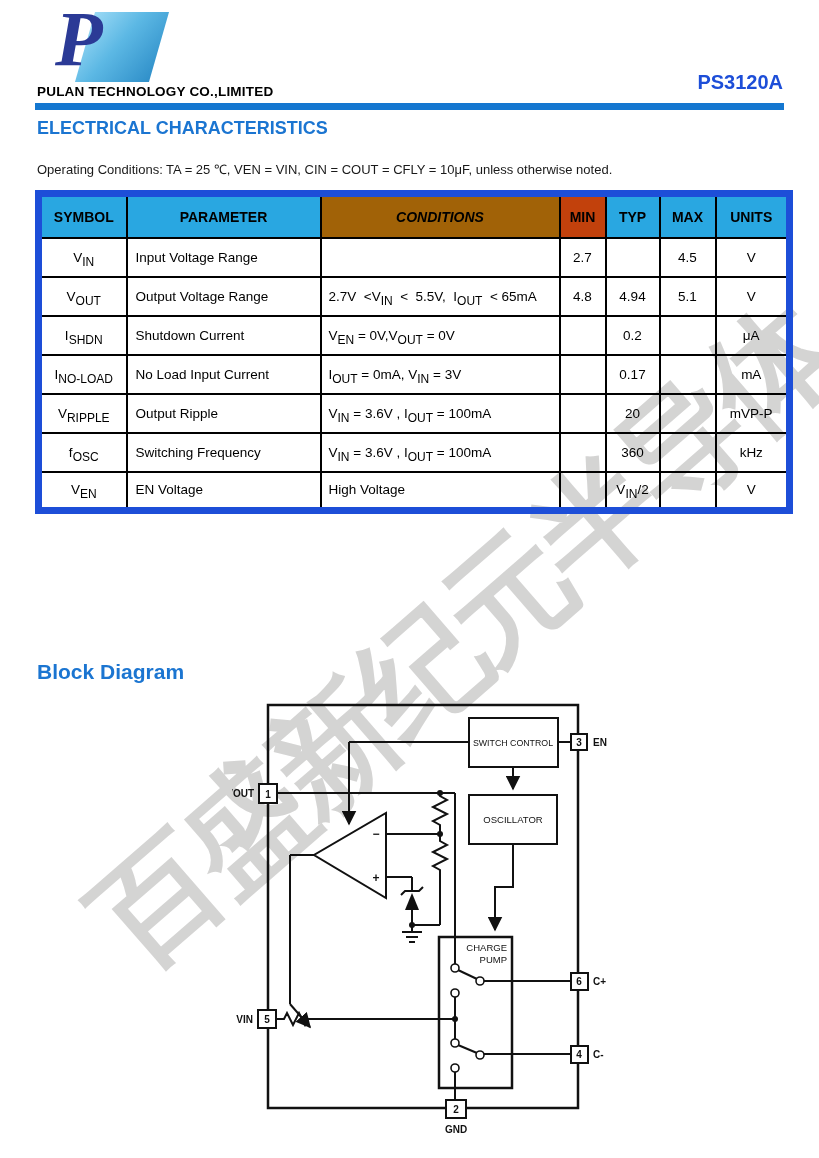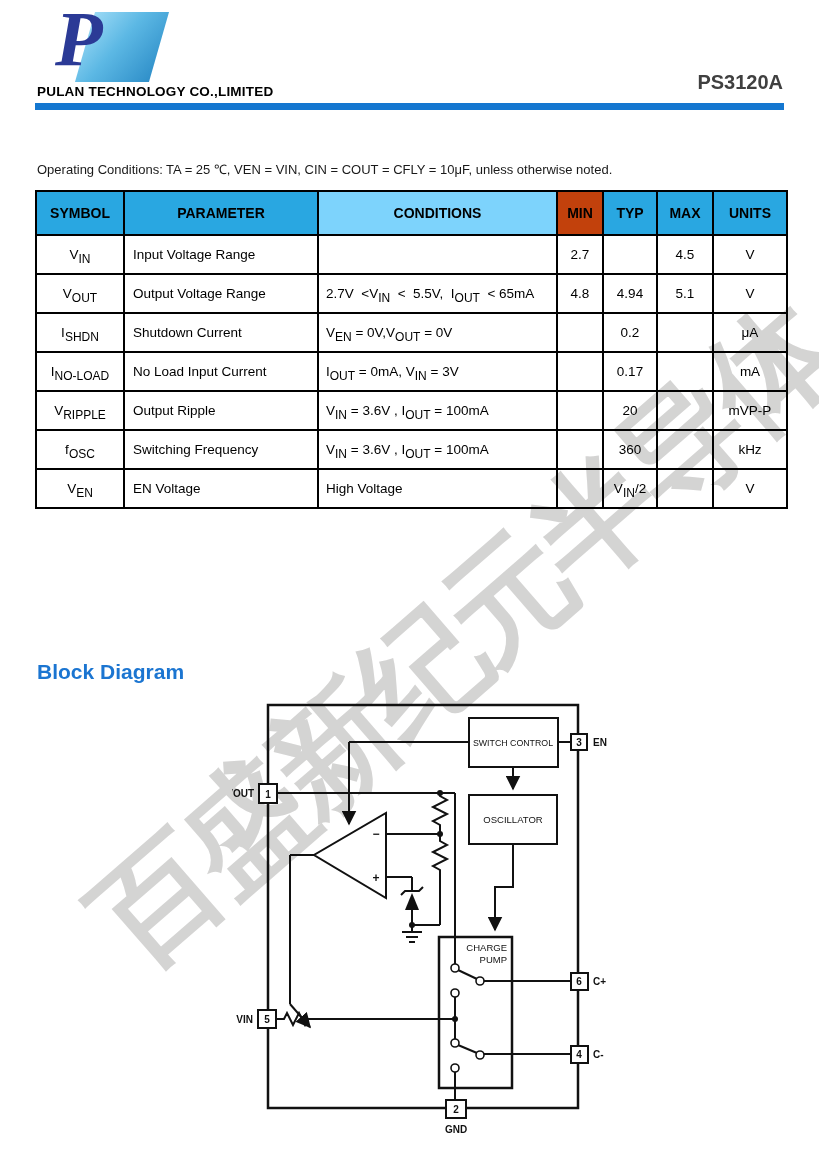--- a/index.html
+++ b/index.html
@@ -12,31 +12,31 @@
              transform-origin:0 0;white-space:nowrap;font-size:122px;font-weight:bold;
              letter-spacing:-6px;color:#b2b1b0;opacity:.55;font-family:"DejaVu Sans",sans-serif;}
 
   
   .logo{left:55px;top:8px;width:120px;height:78px;}
   .logo-slab{position:absolute;left:30px;top:4px;width:74px;height:70px;transform:skewX(-16deg);
              background:linear-gradient(120deg,#9ad9f5 0%,#5cb8e4 45%,#2f8fc9 100%);}
   .logo-p{position:absolute;left:0px;top:-14px;font-family:"Liberation Serif",serif;
           font-style:italic;font-weight:bold;font-size:78px;color:#2b3a96;}
   .company{left:37px;top:84px;font-size:13.5px;font-weight:bold;letter-spacing:.2px;}
-  .partnum{right:36px;top:71px;font-size:20px;font-weight:bold;color:#404040;}
+  .partnum{right:36px;top:71px;font-size:20px;font-weight:bold;color:#1d4ed8;}
   .header-bar{left:35px;top:103px;width:749px;height:7px;background:#1477d0;}
 
   .sec-title{font-size:18px;font-weight:bold;color:#1b75d1;}
   .ec-title{left:37px;top:118px;}
   .opcond{left:37px;top:160px;font-size:13px;color:#1a1a1a;}
 
   
   .ec-table-wrap{left:35px;top:190px;width:751px;}
   table.ec{border-collapse:collapse;width:751px;table-layout:fixed;background:transparent;
-           border:2px solid #1d4ed8;}
+           border:7px solid #1d4ed8;}
   table.ec th,table.ec td{border:2px solid #000;font-size:13.5px;vertical-align:middle;}
   table.ec thead tr{height:44px;}
   table.ec tbody tr{height:39px;}
   table.ec th{font-size:14px;font-weight:bold;color:#000;}
   td.c-symbol{text-align:center;font-size:14px;}
   td.c-parameter{text-align:left;padding-left:8px;border-radius:10px;}
   td.c-conditions{text-align:left;padding:2px 4px 2px 7px;white-space:pre-wrap;}
   td.c-min,td.c-typ,td.c-max,td.c-units{text-align:center;}
   sub{font-size:12px;line-height:0;}
 
@@ -63,38 +63,39 @@
   <div class="watermark" style="color: rgb(178, 177, 176);">百盛新纪元半导体</div>
 
   <div class="layer logo">
     <div class="logo-slab"></div>
     <div class="logo-p">P</div>
   </div>
   <div class="layer company">PULAN TECHNOLOGY CO.,LIMITED</div>
   <div class="layer partnum">PS3120A</div>
   <div class="layer header-bar" style="background: rgb(20, 119, 208);"></div>
 
+  <div class="layer sec-title ec-title">ELECTRICAL CHARACTERISTICS</div>
   <div class="layer opcond">Operating Conditions: TA = 25 ℃, VEN = VIN, CIN = COUT = CFLY = 10μF, unless otherwise noted.</div>
 
   <div class="layer ec-table-wrap">
     <table class="ec">
       <colgroup>
         <col style="width:88px">
           <col style="width:194px">
           <col style="width:239px">
         <col style="width:46px">
           <col style="width:54px">
           <col style="width:56px">
           <col style="width:74px">
       </colgroup>
       <thead>
         <tr>
             <th style="background: rgb(41, 167, 225);">SYMBOL</th>
             <th style="background: rgb(41, 167, 225);">PARAMETER</th>
-            <th style="background: #7dd3fc;">CONDITIONS</th>
+            <th style="background: #a16207; font-style: italic;">CONDITIONS</th>
             <th style="background: #c2410c;">MIN</th>
             <th style="background: rgb(41, 167, 225);">TYP</th>
             <th style="background: rgb(41, 167, 225);">MAX</th>
             <th style="background: rgb(41, 167, 225);">UNITS</th>
           </tr>
       </thead>
       <tbody>
           <tr>
             <td class="c-symbol">V<sub>IN</sub></td>
             <td class="c-parameter">Input Voltage Range</td>

